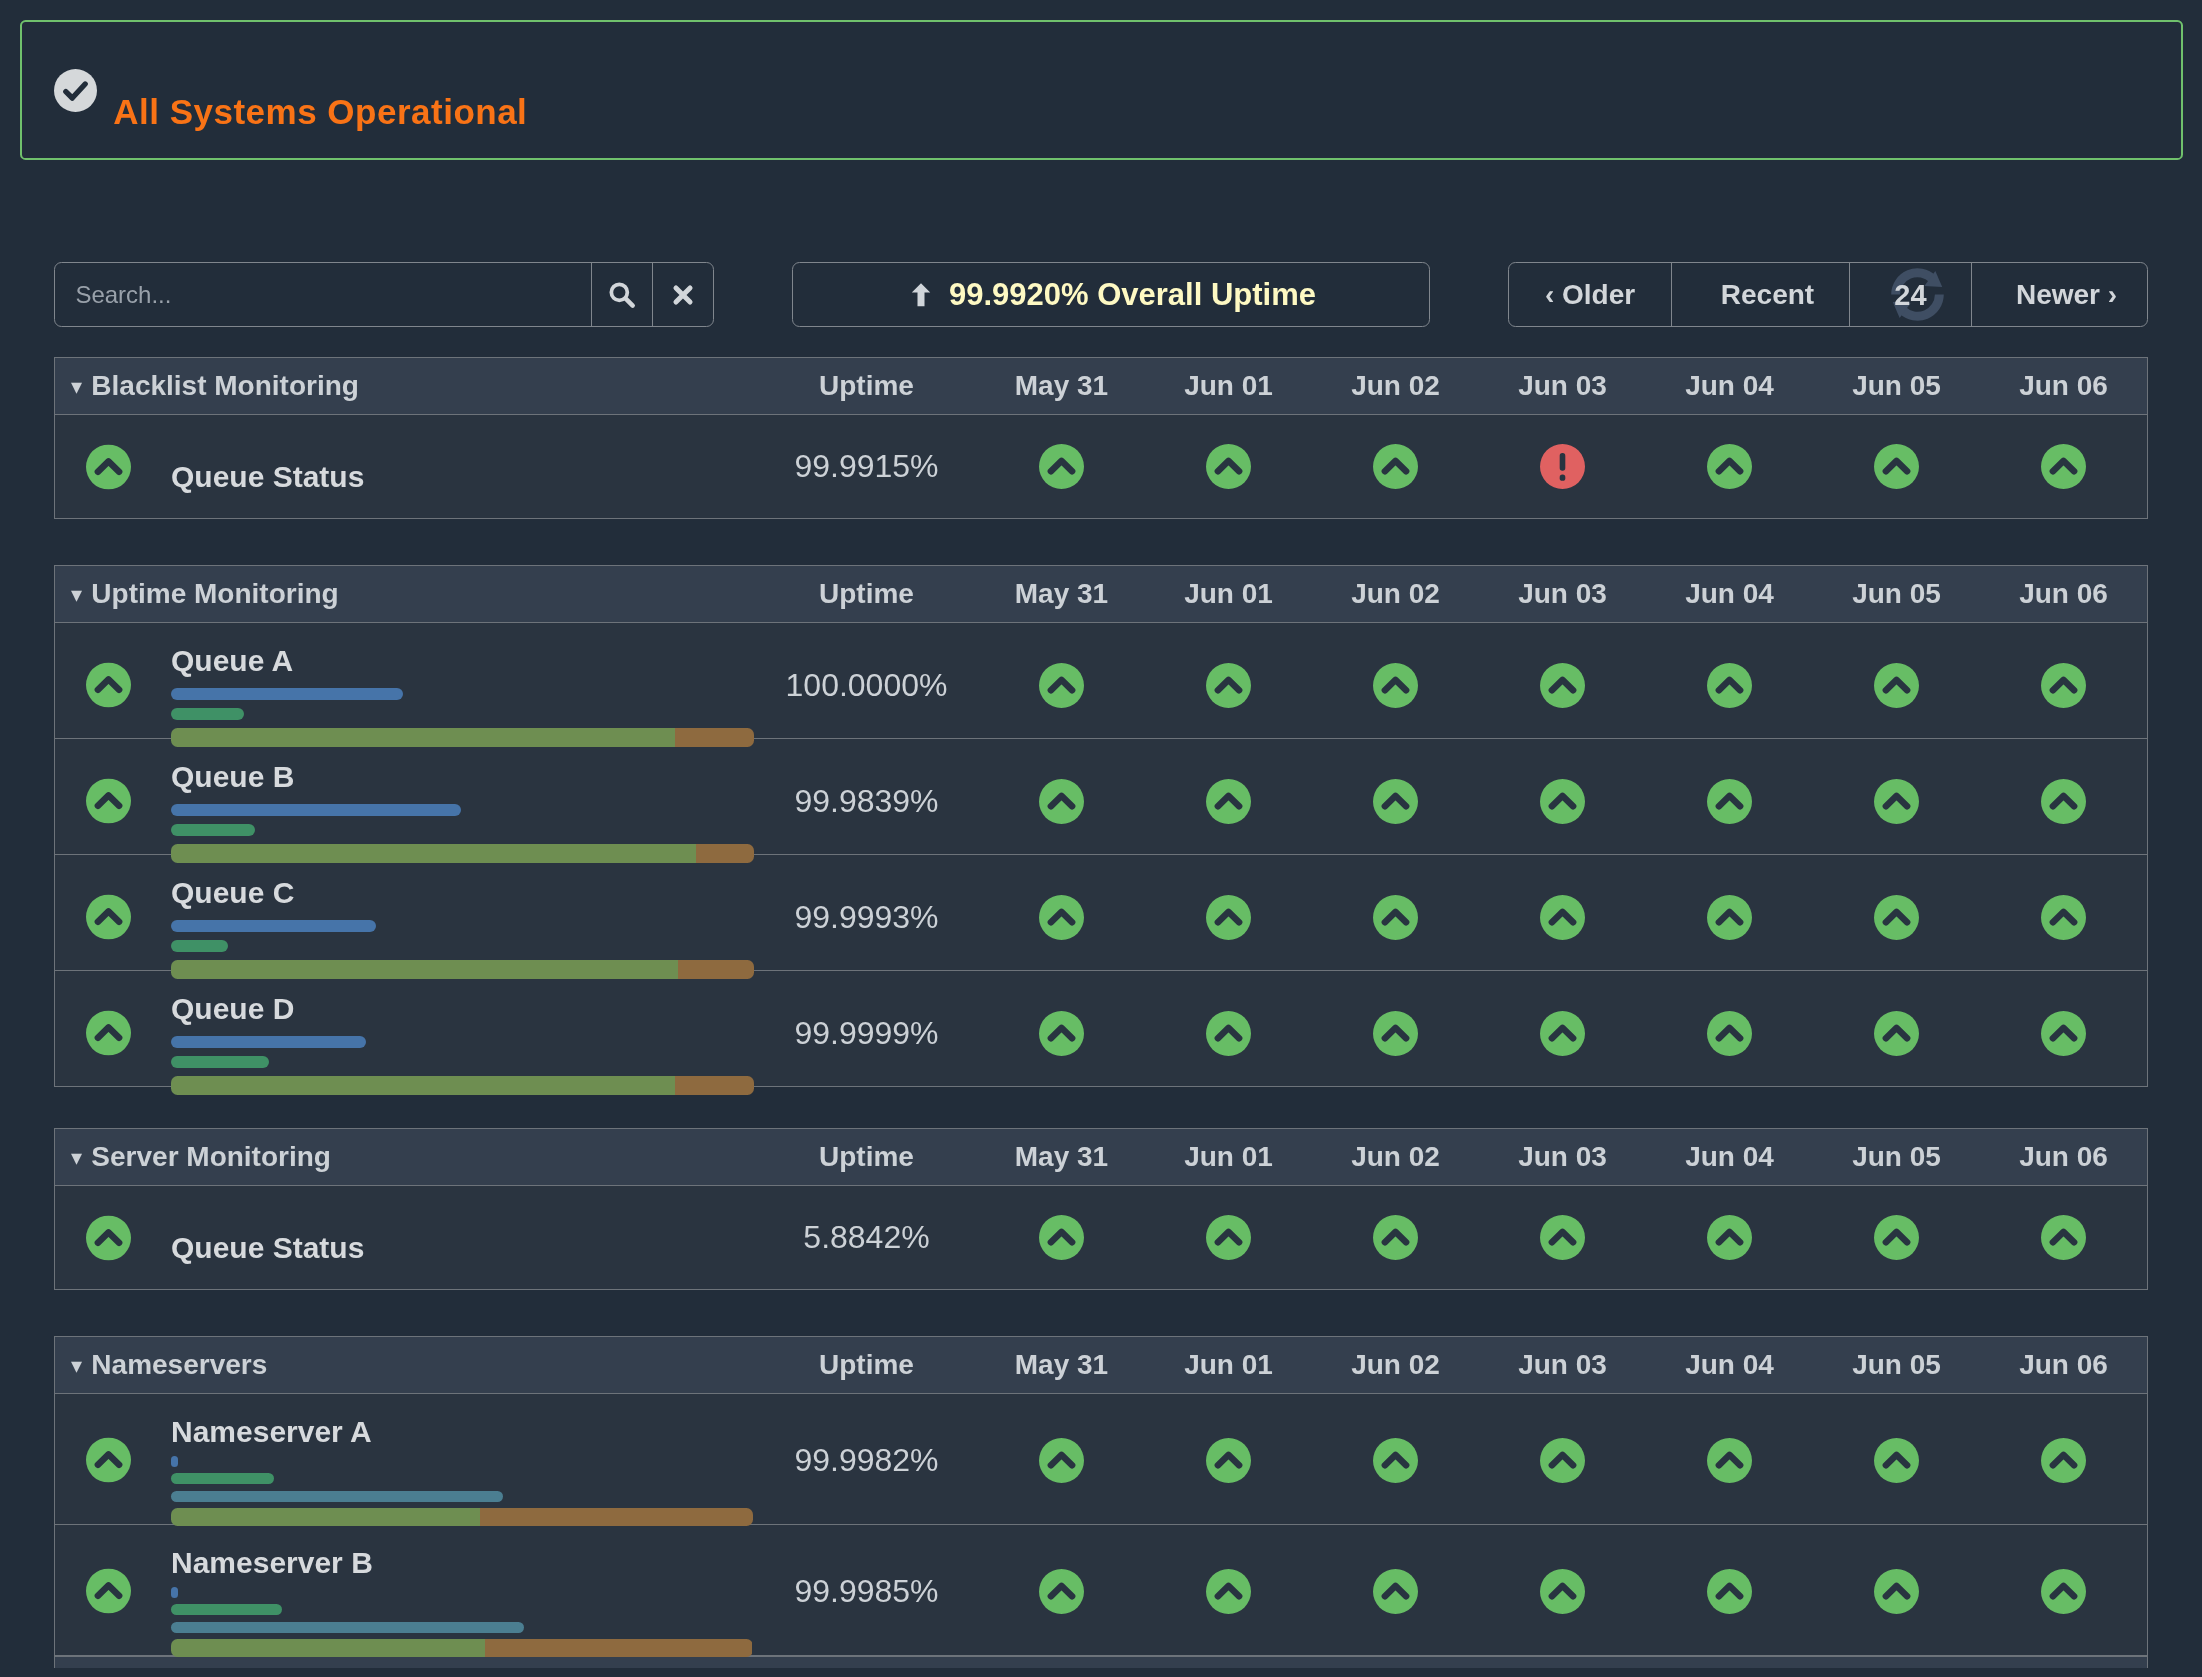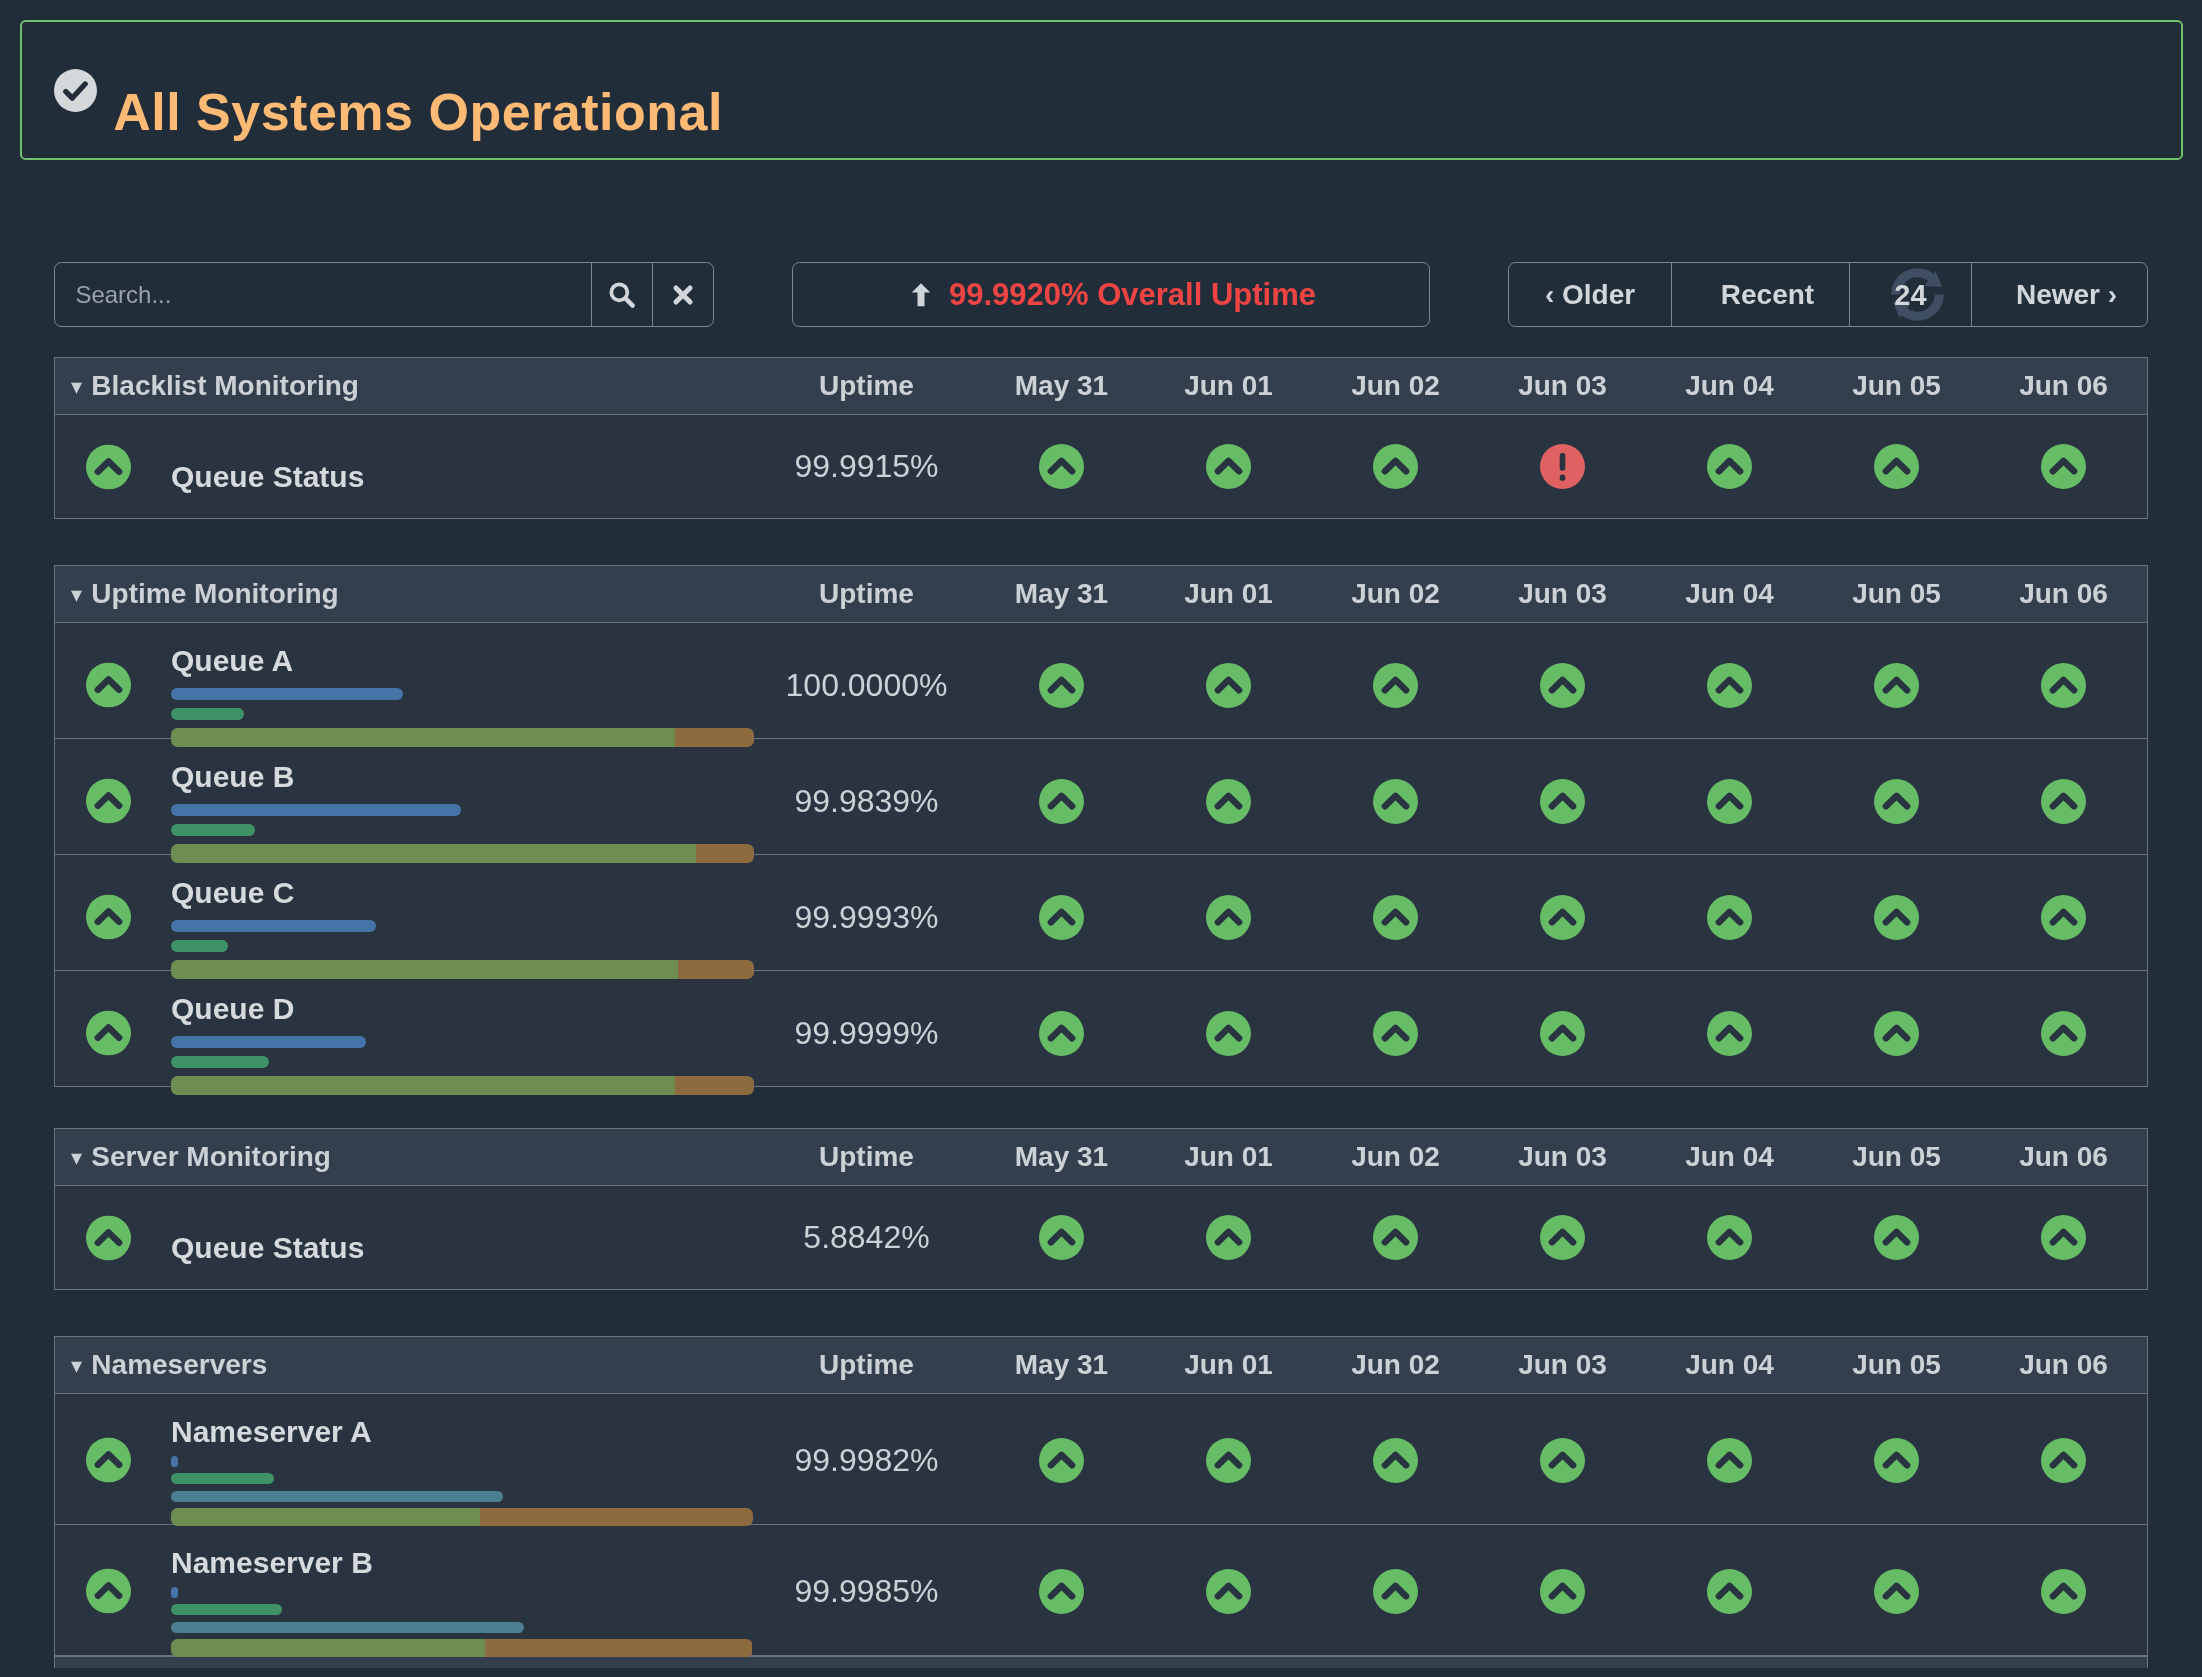--- a/index.html
+++ b/index.html
@@ -10,21 +10,21 @@
     color:#d2d6da;
     overflow:hidden;
   }
   
   .banner{
     margin:20.4px 19.5px 0 19.5px;height:140px;
     border:2.8px solid #70c16c;border-radius:5.6px;
     display:flex;align-items:center;gap:16.7px;
     padding-left:32px;box-sizing:border-box;
   }
-  .banner-text{font-size:52px;font-weight:700;color:#fdba74;letter-spacing:0.5px;margin-top:43px;}
+  .banner-text{font-size:35px;font-weight:700;color:#f97316;letter-spacing:0.5px;margin-top:43px;}
   
   .toolbar{
     margin:102px 54px 0 54px;
     display:flex;justify-content:space-between;align-items:center;
   }
   .search-group{
     width:660px;height:65px;box-sizing:border-box;
     border:1.9px solid #80868d;border-radius:7.4px;
     display:flex;align-items:stretch;background:transparent;
   }
@@ -35,21 +35,21 @@
   }
   .search-group input::placeholder{color:#99a1aa;}
   .seg-btn{
     width:61px;border:none;border-left:1.9px solid #80868d;background:transparent;
     display:flex;align-items:center;justify-content:center;cursor:pointer;padding:0;
   }
   .uptime-box{
     width:638px;height:65px;box-sizing:border-box;
     border:1.9px solid #80868d;border-radius:7.4px;
     display:flex;align-items:center;justify-content:center;gap:13px;
-    font-size:31px;font-weight:700;color:#ef4444;
+    font-size:31px;font-weight:700;color:#fef9c3;
   }
   .nav-group{
     width:640px;height:65px;box-sizing:border-box;
     border:1.9px solid #80868d;border-radius:7.4px;
     display:flex;align-items:stretch;
   }
   .nav-btn{
     border:none;background:transparent;color:#d2d6da;cursor:pointer;
     font-size:28px;font-weight:700;
     font-family:Liberation Sans, sans-serif;

